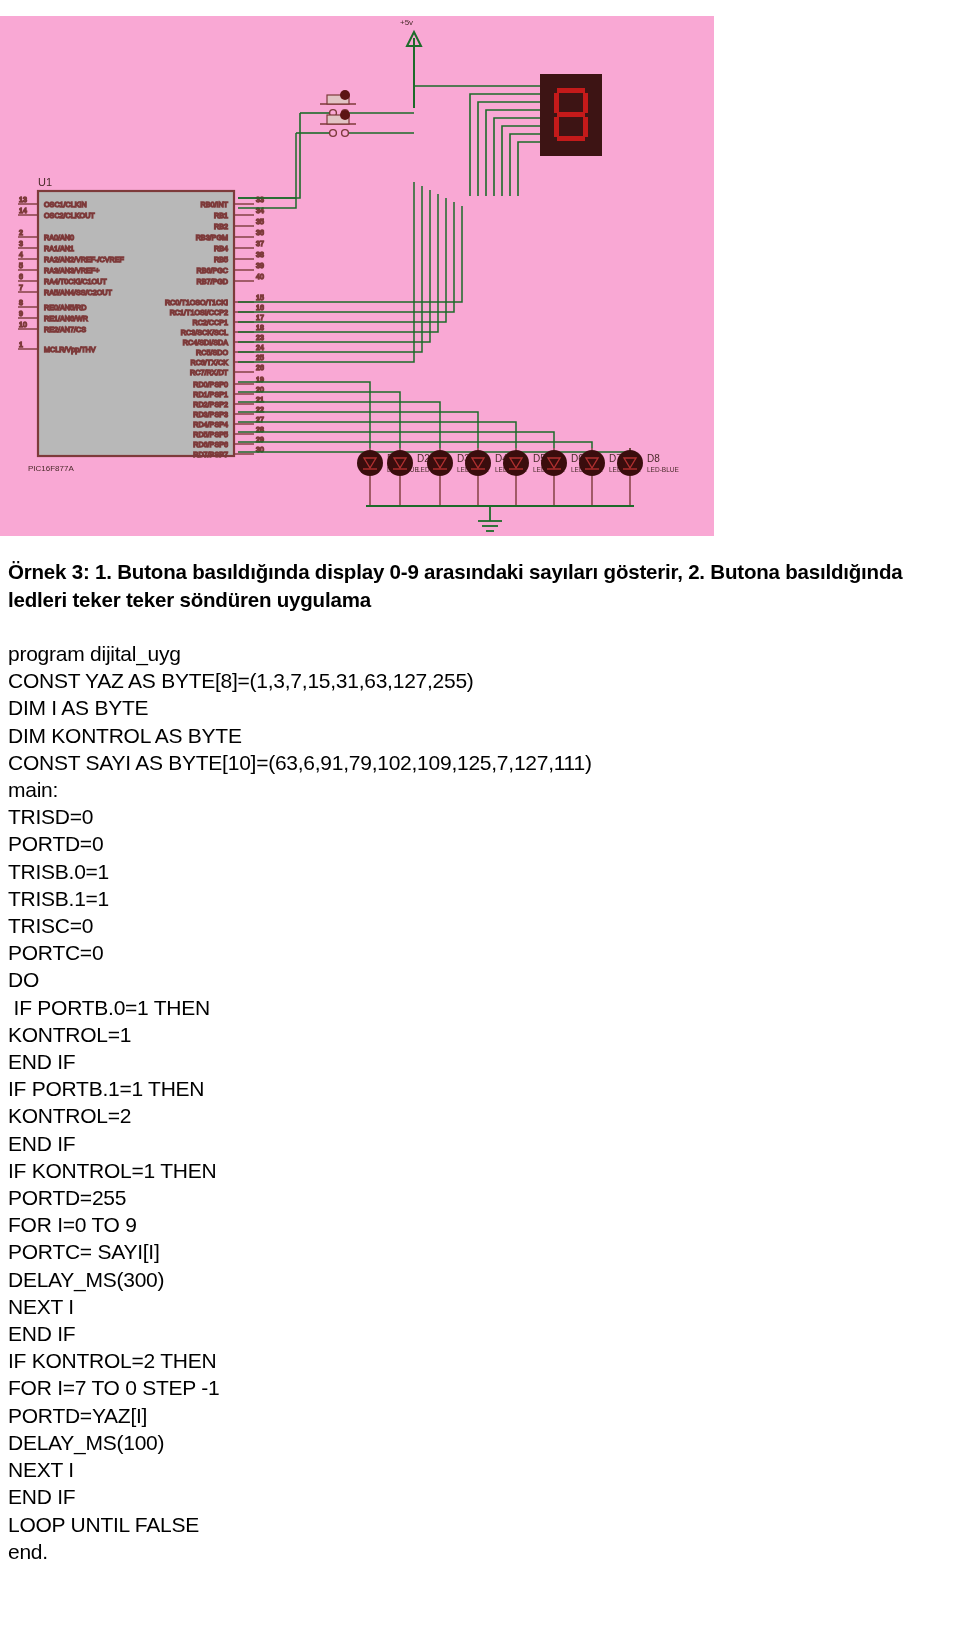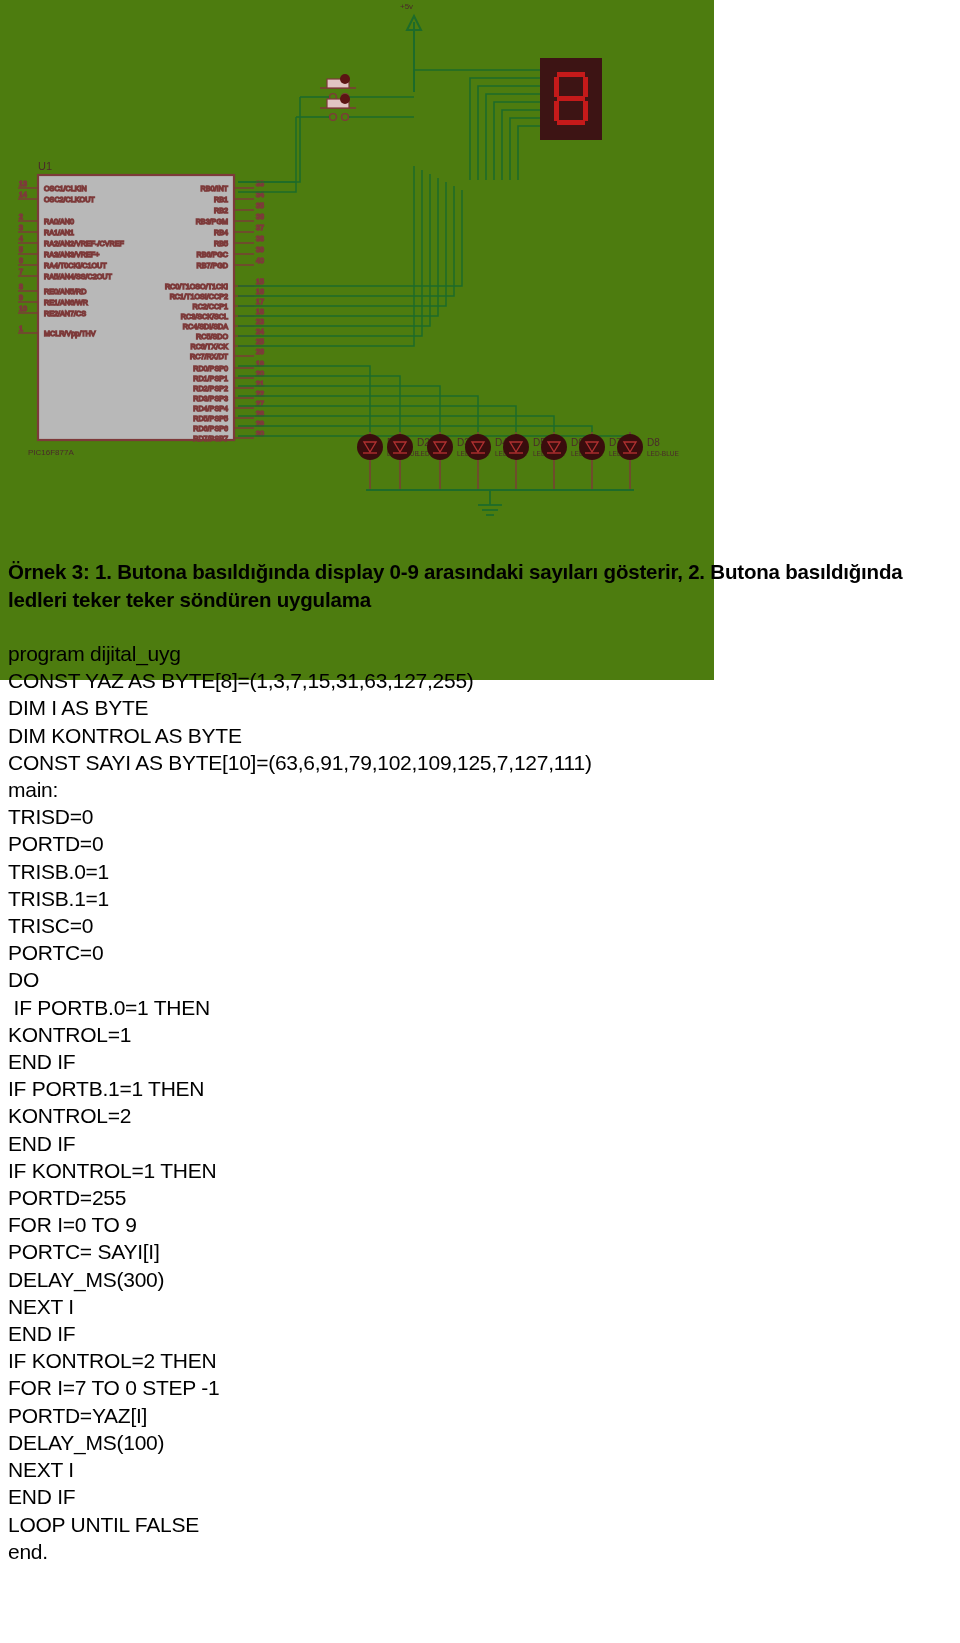--- a/index.html
+++ b/index.html
@@ -14,24 +14,24 @@
     font-family: "Liberation Sans", sans-serif;
     color: #000000;
     overflow: hidden;
     position: relative;
   }
 
   
   #schematic {
     position: absolute;
     left: 0px;
-    top: 0px;
+    top: 16px;
     width: 714px;
-    height: 680px;
-    background: #4d7c0f;
+    height: 520px;
+    background: #f9a8d4;
     overflow: hidden;
   }
   #schematic svg { display: block; }
 
   .sch-txt {
     font-family: "Liberation Sans", sans-serif;
     fill: #4a2a2a;
   }
 
   

